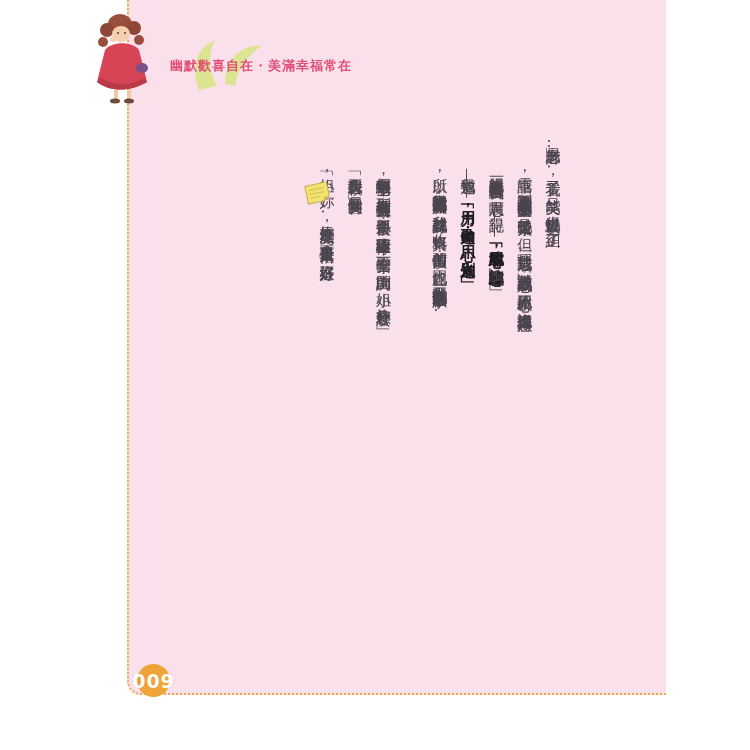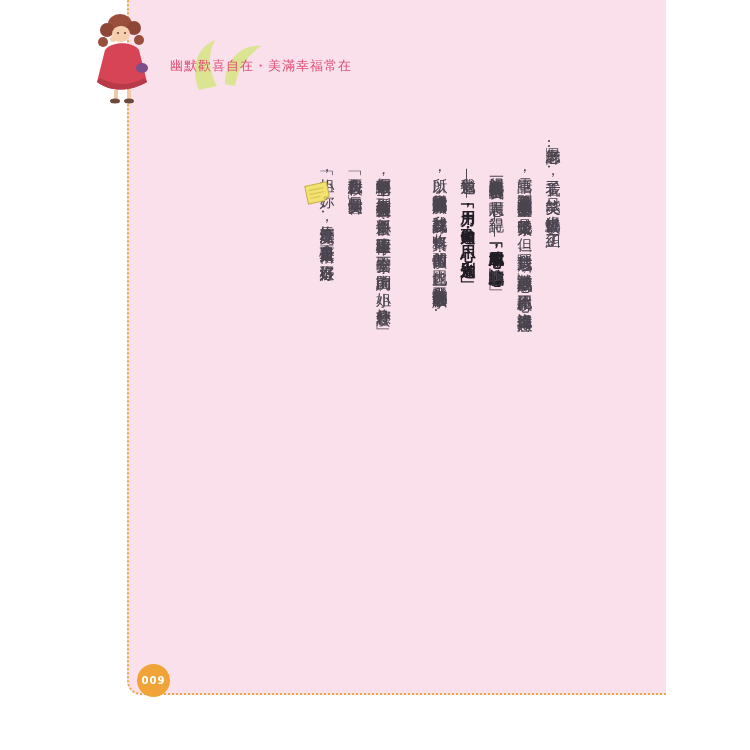--- a/index.html
+++ b/index.html
@@ -12,39 +12,39 @@
     background:#f9e0eb;
     border-left:2px dotted #eda945;
     border-bottom:2px dotted #eda945;
     border-bottom-left-radius:14px;
   }
   .mascot{position:absolute;left:-39px;top:10px;width:74px;height:96px;}
   .swoosh{position:absolute;left:56px;top:34px;width:100px;height:58px;}
   .header-title{
     position:absolute;left:41px;top:57px;
     font-family:"DejaVu Sans", sans-serif;
-    font-size:13px;font-weight:normal;color:#e14e75;letter-spacing:1px;
+    font-size:13px;font-weight:bold;color:#e14e75;letter-spacing:1px;
     white-space:nowrap;
   }
   .vtext{
     position:absolute;top:136px;right:99px;height:512px;
     writing-mode:vertical-rl;text-orientation:mixed;
     font-size:15px;line-height:28.3px;color:#4b4550;
     letter-spacing:0.5px;
   }
   .vtext p{margin:0;text-indent:2em;}
   .vtext p.cont{text-indent:0;}
   .vtext b{font-weight:bold;color:#211d26;}
   .gap-col{block-size:28px;}
   .note-icon{position:absolute;left:171px;top:174px;width:34px;height:34px;}
   .page-badge{
     position:absolute;left:137px;top:664px;width:33px;height:33px;
     background:#f0a437;border-radius:50%;
     display:flex;align-items:center;justify-content:center;
-    font-family:"DejaVu Sans", sans-serif;font-size:10px;font-weight:bold;
+    font-family:"DejaVu Sans", sans-serif;font-size:19px;font-weight:bold;
     color:#ffffff;letter-spacing:1px;
   }
 </style>
 </head>
 <body>
 
 <div class="page">
 
   <svg class="mascot" viewBox="0 0 74 96">
     <ellipse cx="30" cy="14" rx="12" ry="10" fill="#9a4f3d"></ellipse>

